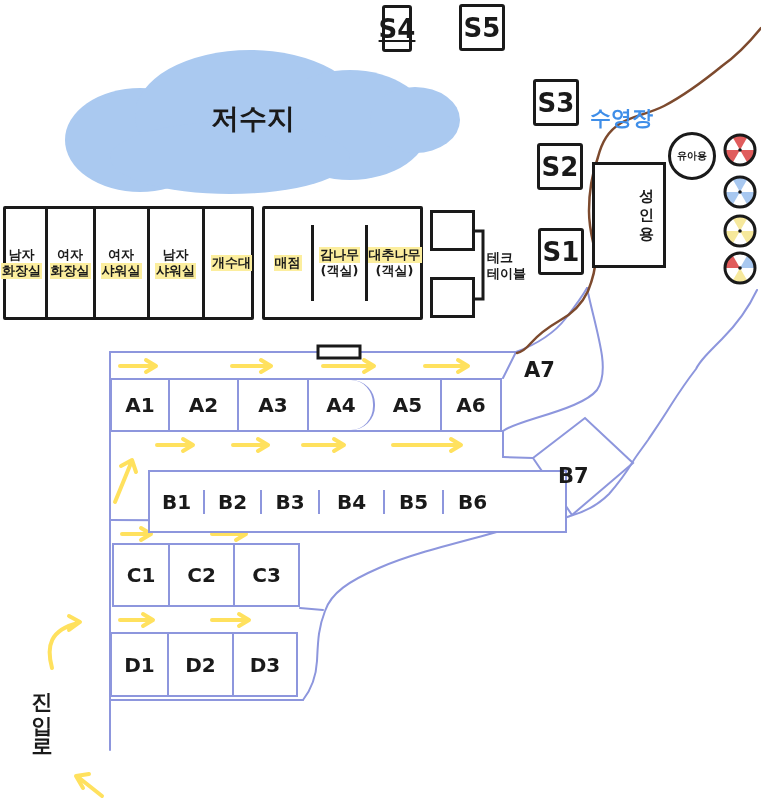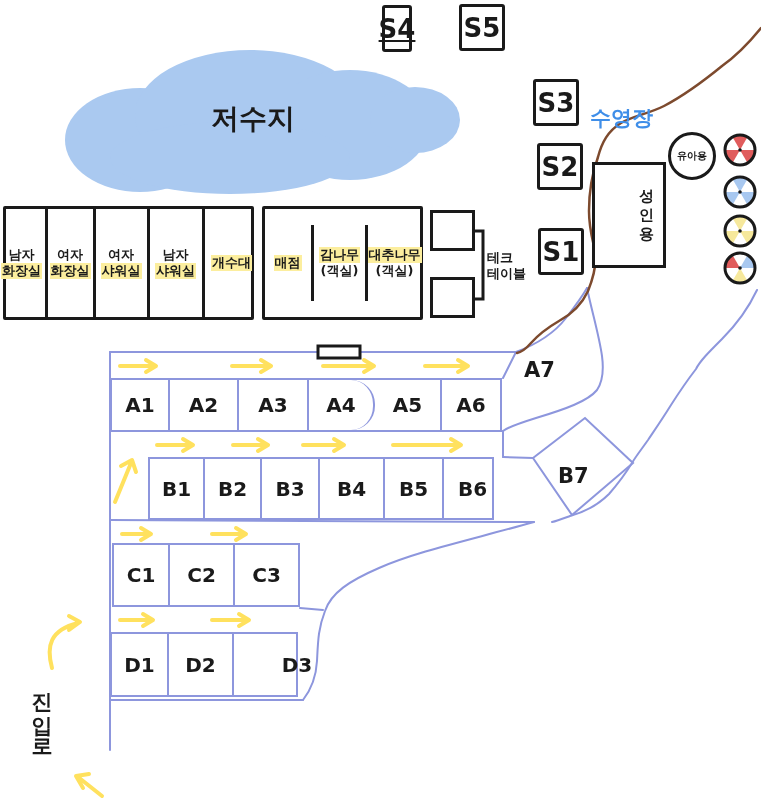--- a/index.html
+++ b/index.html
@@ -182,37 +182,37 @@
   <div class="abs row" style="left:110px;top:378px;width:392px;height:54px;">
     <div class="cell" style="width:56px;">A1</div>
     <div class="cell" style="width:67px;">A2</div>
     <div class="cell" style="width:68px;">A3</div>
     <div class="cell" style="width:64px;border-radius:24px;">A4</div>
     <div class="cell" style="width:65px;">A5</div>
     <div class="cell" style="width:58px;">A6</div>
   </div>
   <div class="abs handlabel" style="left:524px;top:358px;">A7</div>
 
-  <div class="abs row" style="left:148px;top:457px;width:346px;height:63px;">
+  <div class="abs row" style="left:148px;top:470px;width:419px;height:63px;align-items:center;">
     <div class="cell" style="width:53px;">B1</div>
     <div class="cell" style="width:55px;">B2</div>
     <div class="cell" style="width:56px;">B3</div>
     <div class="cell" style="width:63px;">B4</div>
     <div class="cell" style="width:57px;">B5</div>
     <div class="cell" style="width:57px;">B6</div>
   </div>
   <div class="abs handlabel" style="left:558px;top:452px;margin-top:12px;">B7</div>
 
   <div class="abs row" style="left:112px;top:543px;width:188px;height:64px;">
     <div class="cell" style="width:54px;">C1</div>
     <div class="cell" style="width:63px;">C2</div>
     <div class="cell" style="width:63px;">C3</div>
   </div>
 
   <div class="abs row" style="left:110px;top:632px;width:188px;height:65px;">
     <div class="cell" style="width:55px;">D1</div>
     <div class="cell" style="width:63px;">D2</div>
-    <div class="cell" style="width:62px;padding-left:32px;">D3</div>
+    <div class="cell" style="width:62px;">D3</div>
   </div>
 
   <div class="abs vtext" style="left:28px;top:676px;height:95px;">진입로</div>
 
 </div>
 
 </body></html>

